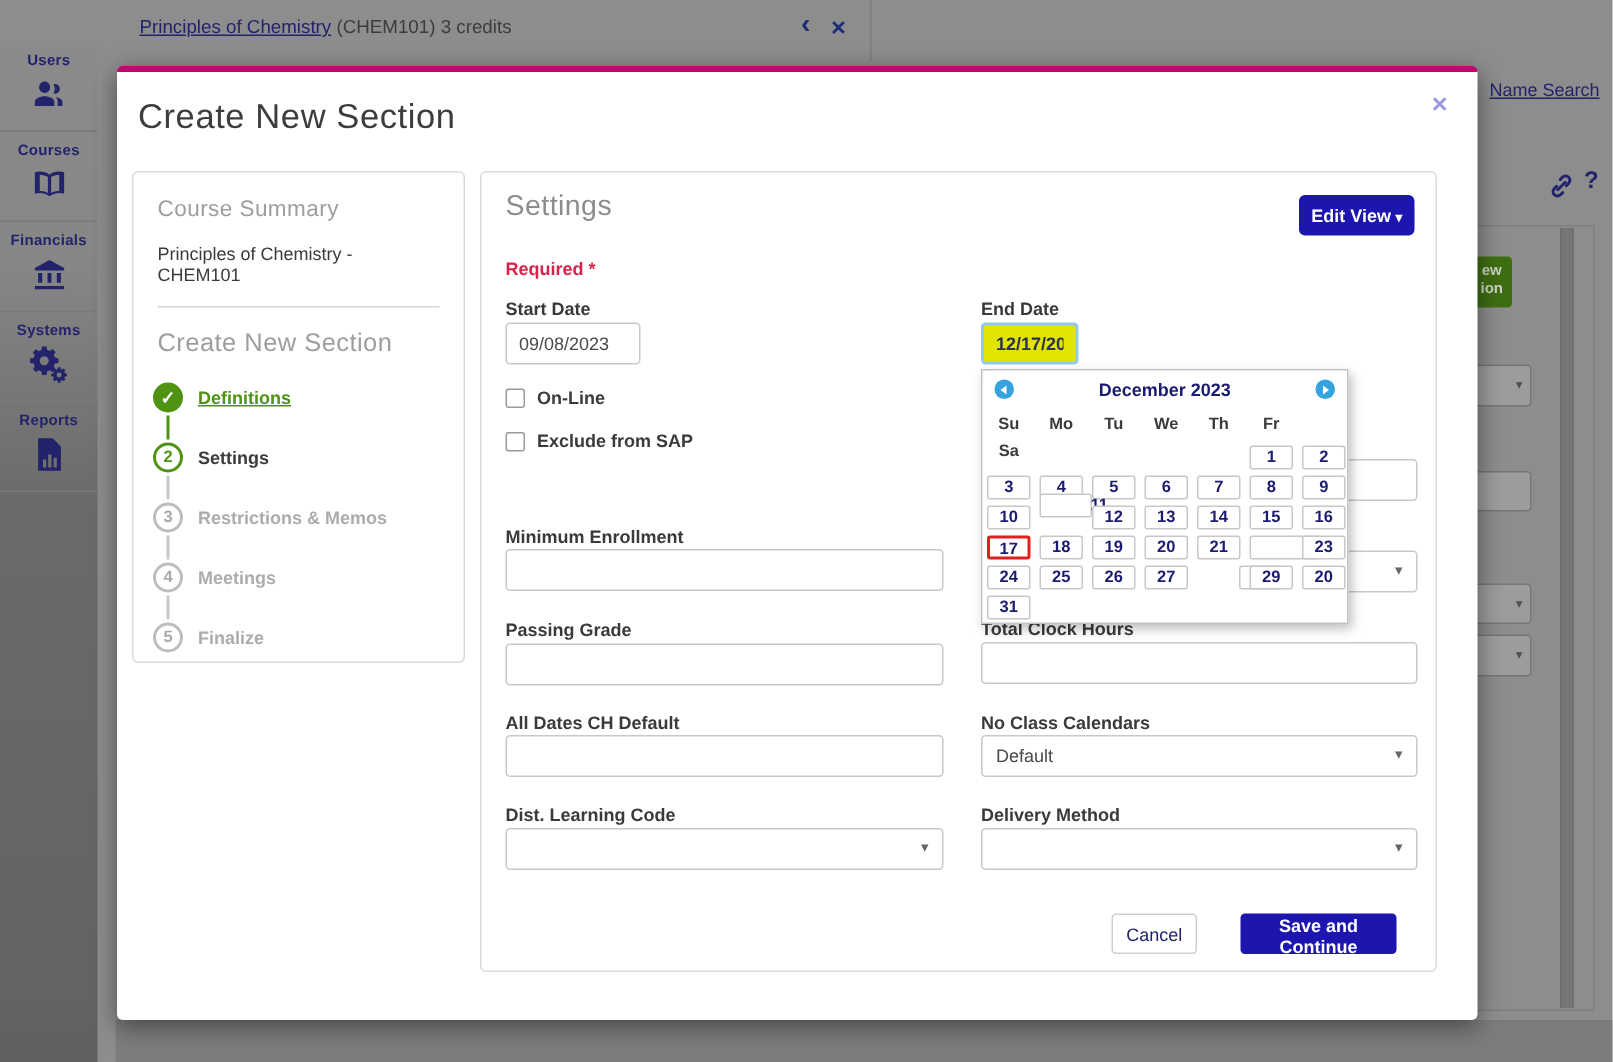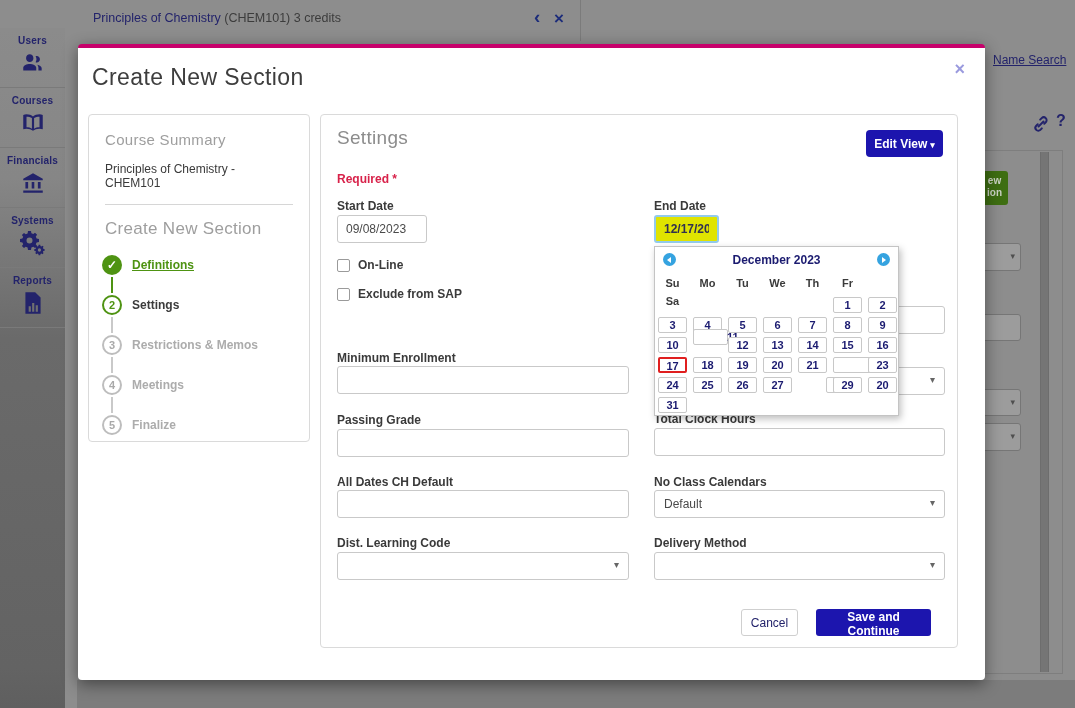--- a/index.html
+++ b/index.html
@@ -11,21 +11,21 @@
   #stage{position:absolute;inset:0;}
   .bottom-strip{position:absolute;left:77px;top:680px;width:998px;height:28px;background:#7c7c7c;}
 
   .sidebar{position:absolute;left:0;top:0;width:65px;height:708px;
            background:linear-gradient(#8b8b8b 0,#868686 150px,#6a6a6a 310px,#636363 640px,#5c5c5c 708px);margin-top:28px;}
   .side-item{height:60px;text-align:center;padding-top:7px;border-bottom:1px solid #7a7a7a;cursor:pointer;}
   .side-item .lbl{font-size:10px;font-weight:bold;color:#23236b;letter-spacing:.2px;display:block;}
   .side-item svg{display:block;margin:4px auto 0;width:26px;height:26px;fill:#23236b;}
 
   .topbar-text{position:absolute;left:93px;top:11px;font-size:12.5px;color:#3c3c3c;}
-  .topbar-text a{color:#23236b;cursor:pointer;margin-top:48px;}
+  .topbar-text a{color:#23236b;text-decoration:underline;cursor:pointer;margin-top:48px;}
   .topbar-divider{position:absolute;left:580px;top:0;width:1px;height:41px;background:#7b7b7b;}
   .tb-ico{position:absolute;top:9px;font-weight:bold;color:#1c2c7a;font-size:17px;cursor:pointer;line-height:20px;}
   #tb-back{left:534px;font-size:19px;top:7px;}
   #tb-close{left:554px;}
 
   .name-search{position:absolute;left:993px;top:53px;font-size:12px;color:#23236b;
                text-decoration:underline;cursor:pointer;}
   .chain{position:absolute;left:1031px;top:114px;width:20px;height:20px;cursor:pointer;}
   .help-q{position:absolute;left:1056px;top:112px;font-size:16px;font-weight:bold;color:#23236b;cursor:pointer;}
   .bg-panel{position:absolute;left:977px;top:150px;width:86px;height:524px;border:1px solid #7e7e7e;}
@@ -81,21 +81,21 @@
   .selbox .val{position:absolute;left:9px;top:6px;font-size:12px;color:#4a4a4a;}
   .selbox .caret{position:absolute;right:9px;top:50%;margin-top:-7px;font-size:10px;color:#666;}
 
   .cbrow{position:absolute;display:flex;align-items:center;cursor:pointer;}
   .cbrow .box{width:13px;height:13px;border:1px solid #9a9a9a;border-radius:2px;background:#fff;}
   .cbrow .cblbl{margin-left:8px;font-size:12px;font-weight:bold;color:#3b3b3b;}
 
   .btn{position:absolute;top:494px;height:27px;border-radius:3px;font-size:12px;cursor:pointer;
        font-family:"Liberation Sans",sans-serif;}
   #btn-cancel{right:159px;width:57px;background:#fff;border:1px solid #cfcfcf;color:#23236b;}
-  #btn-save{right:26px;width:115px;background:#1c15ae;border:none;color:#fff;font-weight:bold;}
+  #btn-save{right:26px;width:104px;background:#1c15ae;border:none;color:#fff;font-weight:bold;}
 
   
   .calendar{position:absolute;left:333px;top:131px;width:245px;height:170px;background:#fff;
             border:1px solid #c4c4c4;box-shadow:2px 3px 7px rgba(0,0,0,.25);z-index:10;}
   .cal-title{position:absolute;left:0;right:0;top:6px;text-align:center;font-size:12px;font-weight:bold;color:#1b1b70;}
   .cal-nav{position:absolute;top:6px;width:13px;height:13px;border-radius:50%;background:#35a3e0;cursor:pointer;}
   .cal-nav.prev{left:8px;}
   .cal-nav.next{right:8px;}
   .cal-nav::after{content:"";position:absolute;top:3.5px;width:0;height:0;border-top:3px solid transparent;border-bottom:3px solid transparent;}
   .cal-nav.prev::after{left:3.5px;border-right:4px solid #fff;}

